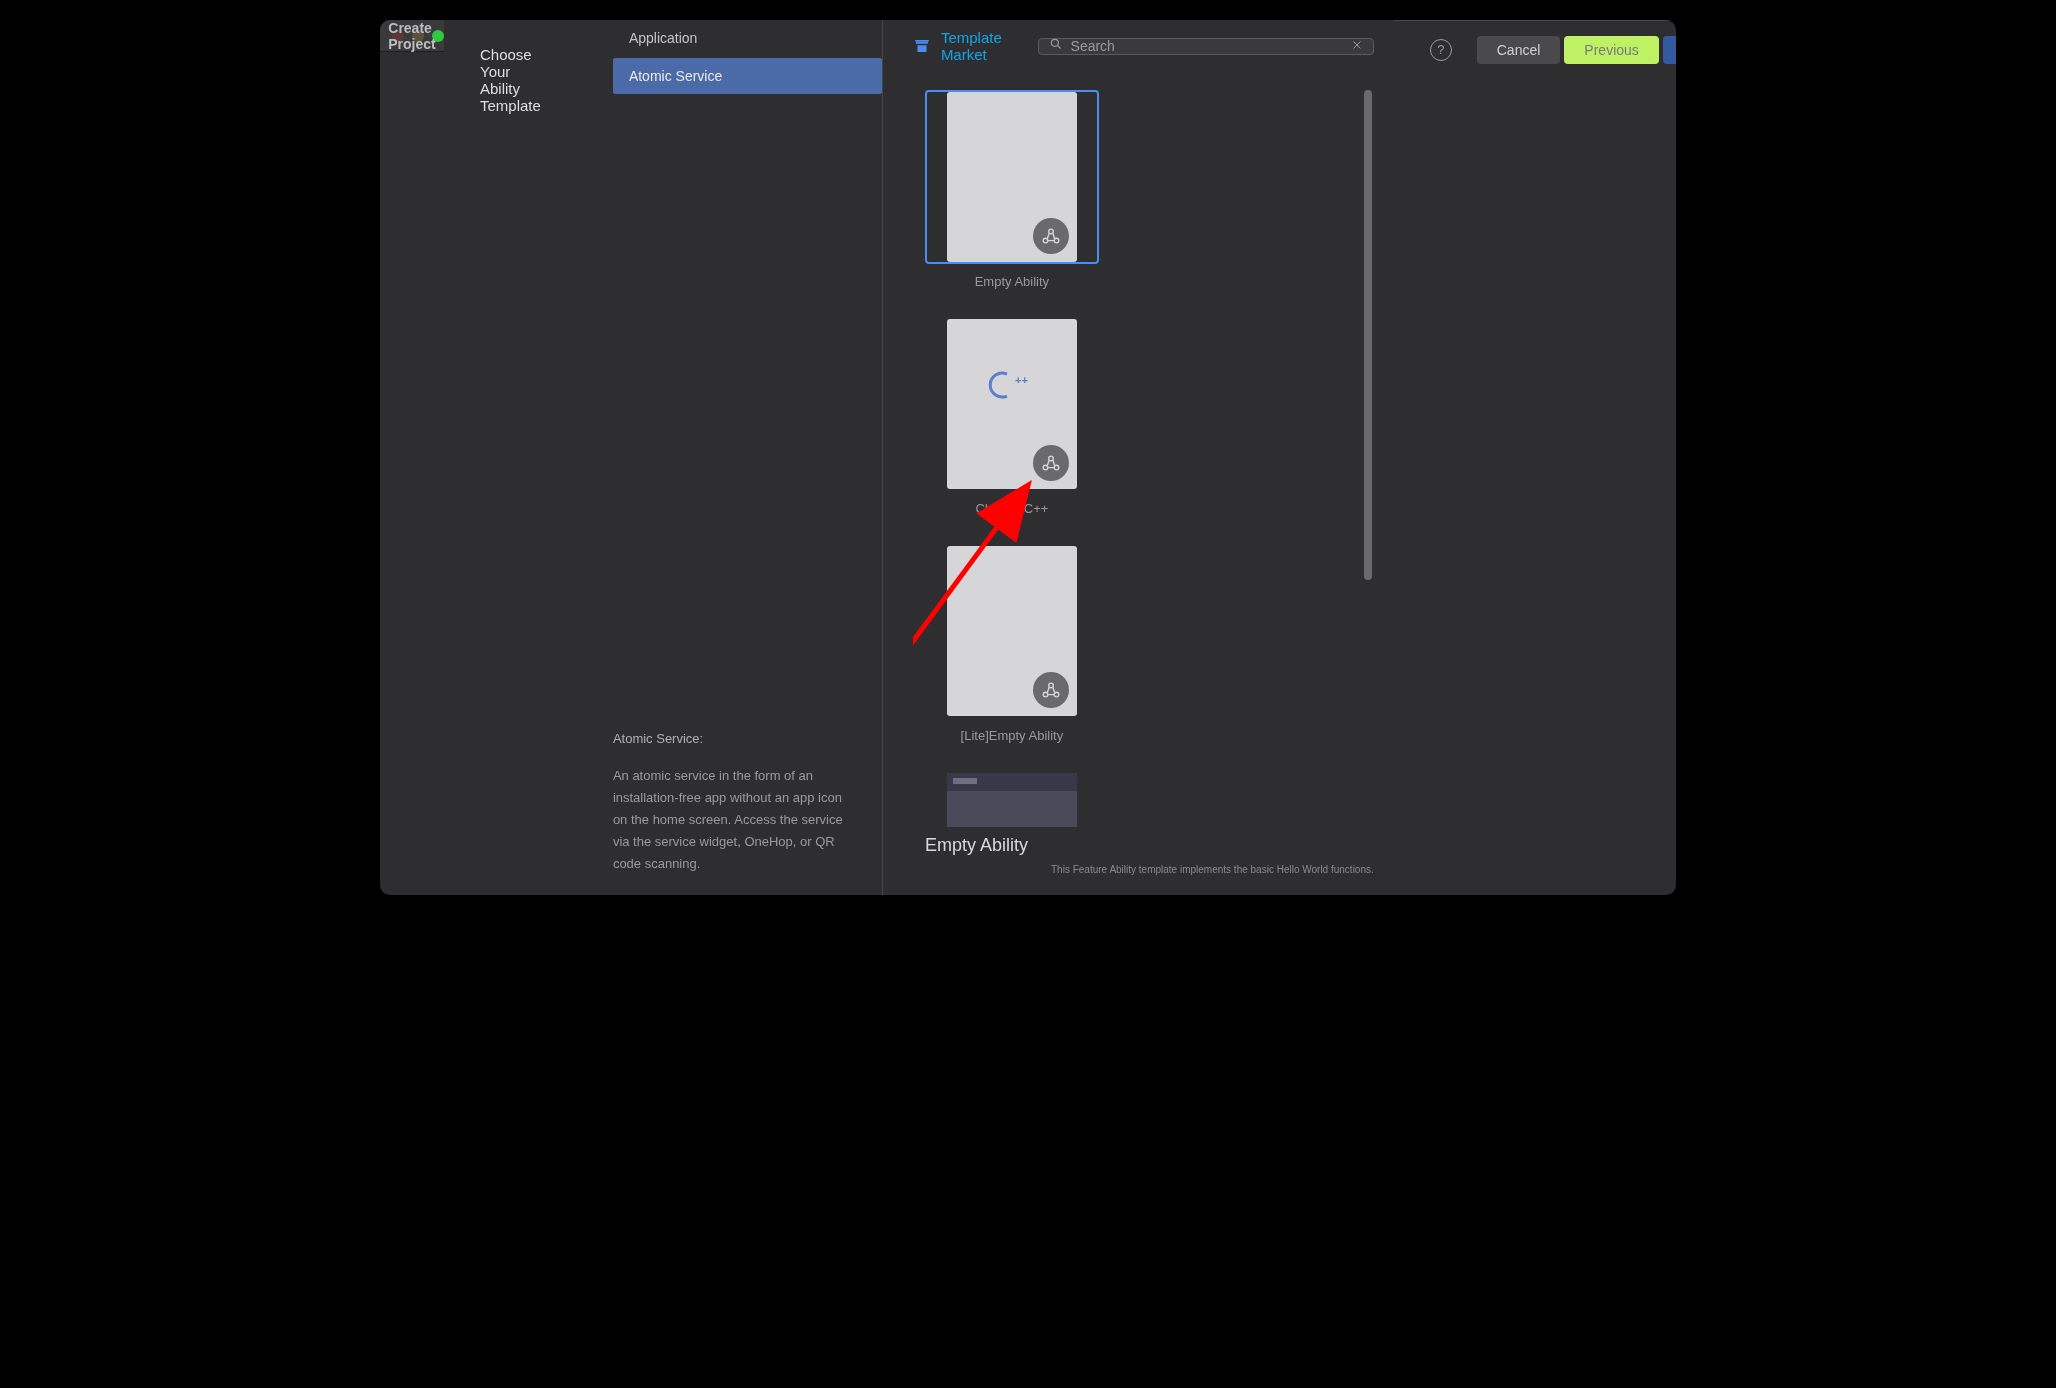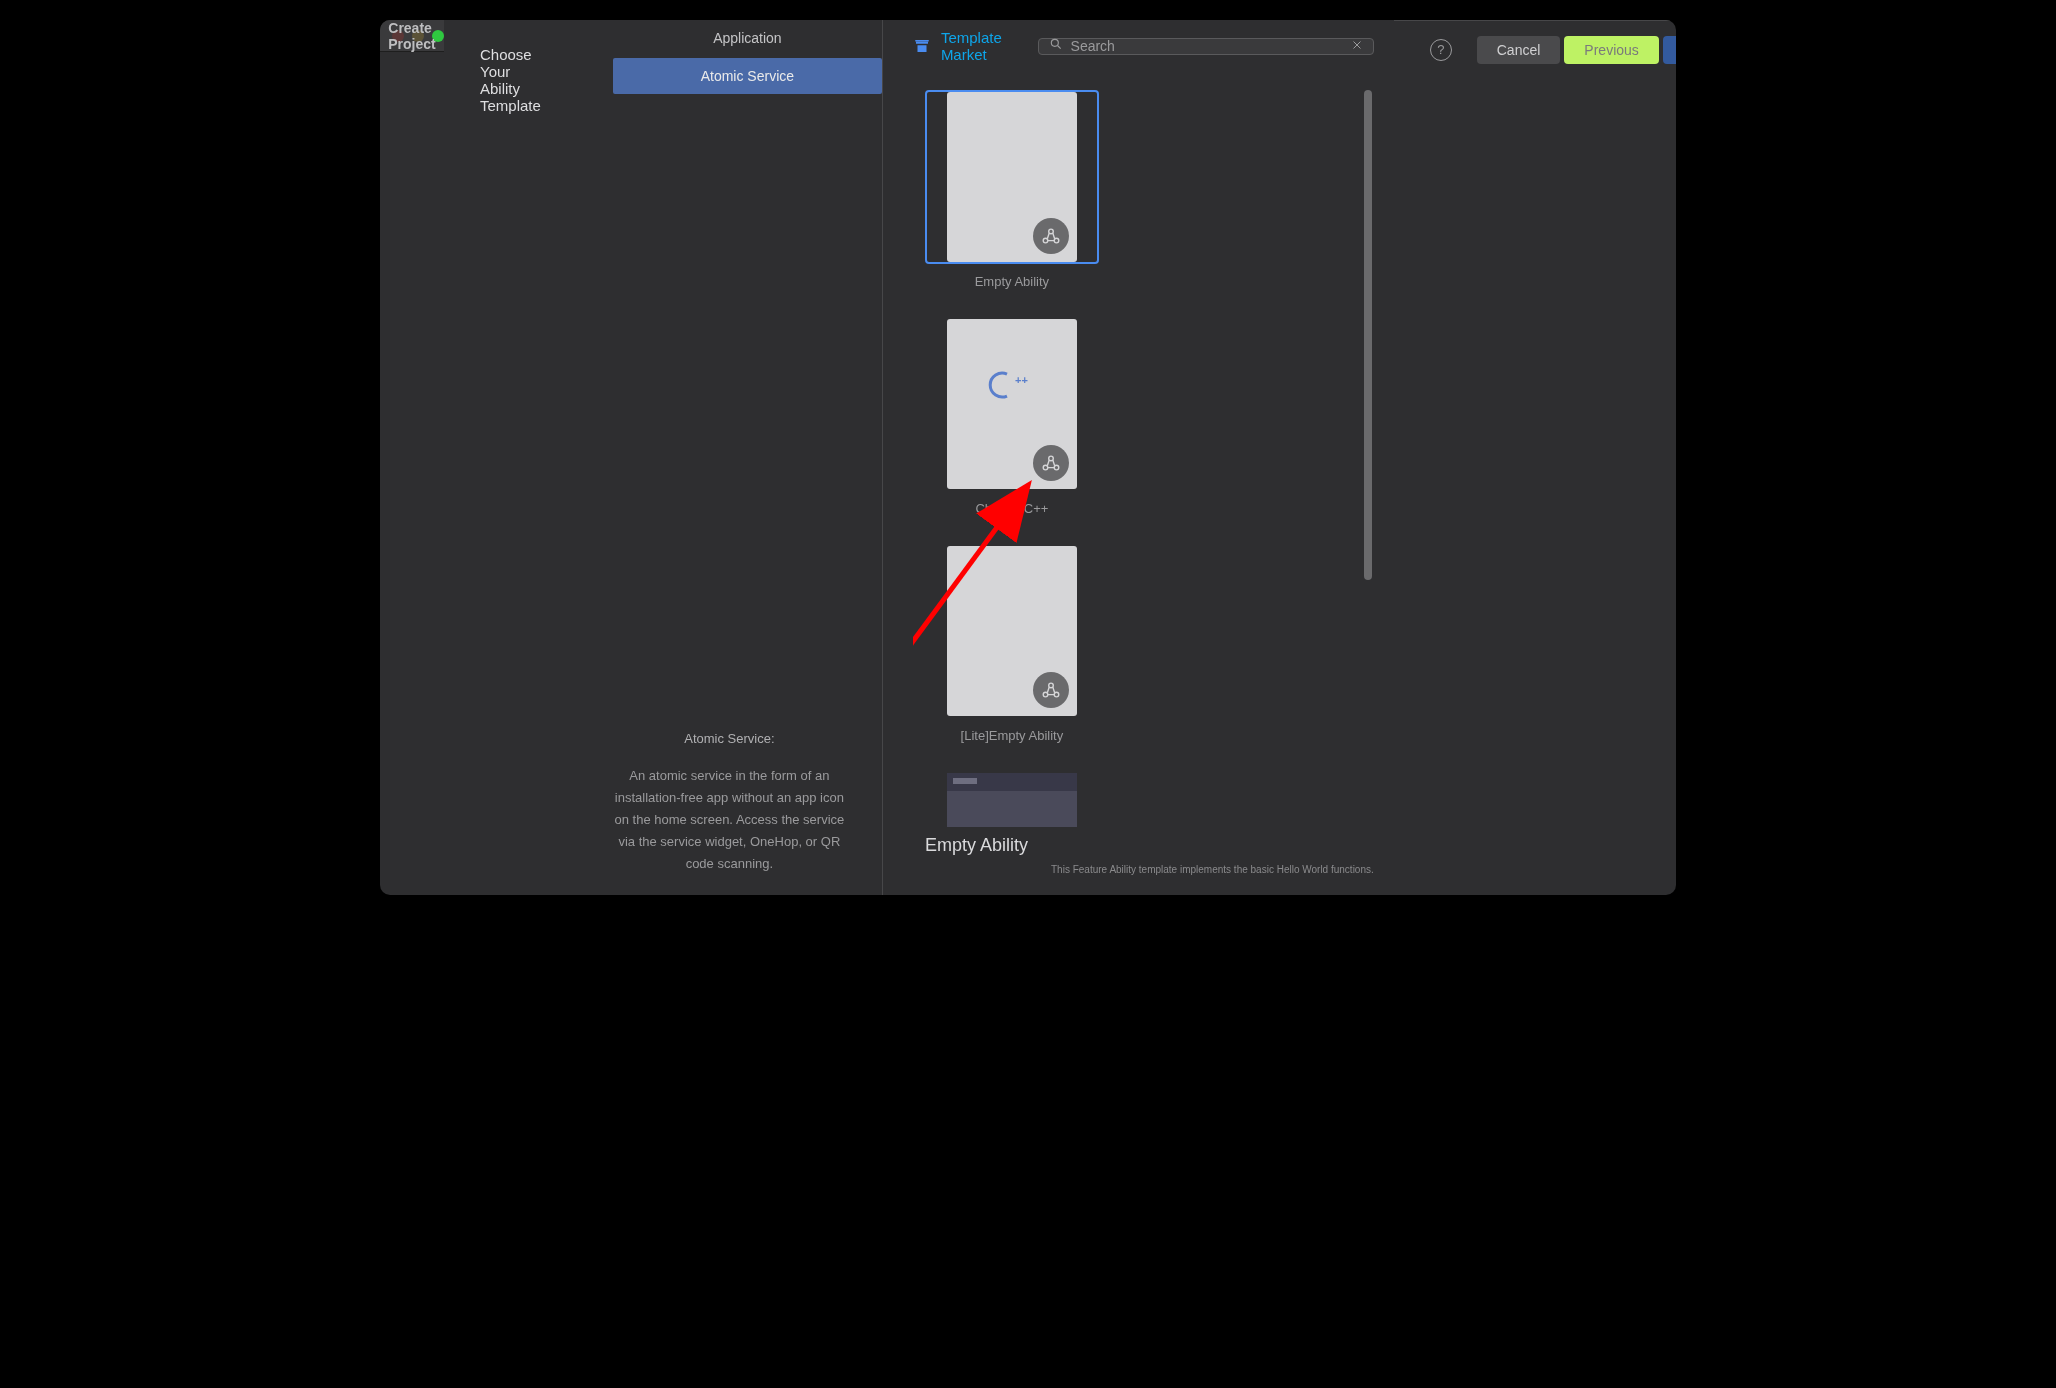--- a/index.html
+++ b/index.html
@@ -64,21 +64,20 @@
     .content {
       flex: 1;
       display: flex;
       min-height: 0;
     }
     .sidebar {
       width: 306px;
       border-right: 1px solid #474749;
       display: flex;
       flex-direction: column;
-      text-align: center;
     }
     .sidebar-list {
       flex: 1;
     }
     .sidebar-item {
       padding: 10px 16px;
       margin: 0 0 2px 36px;
       color: #c4c4c6;
       font-size: 14px;
       cursor: pointer;

